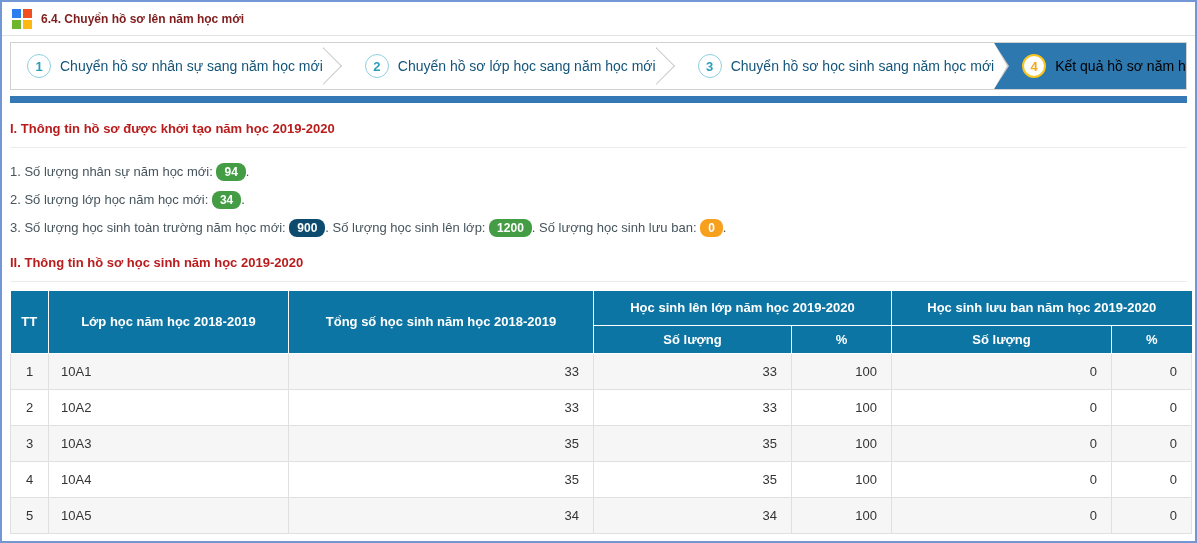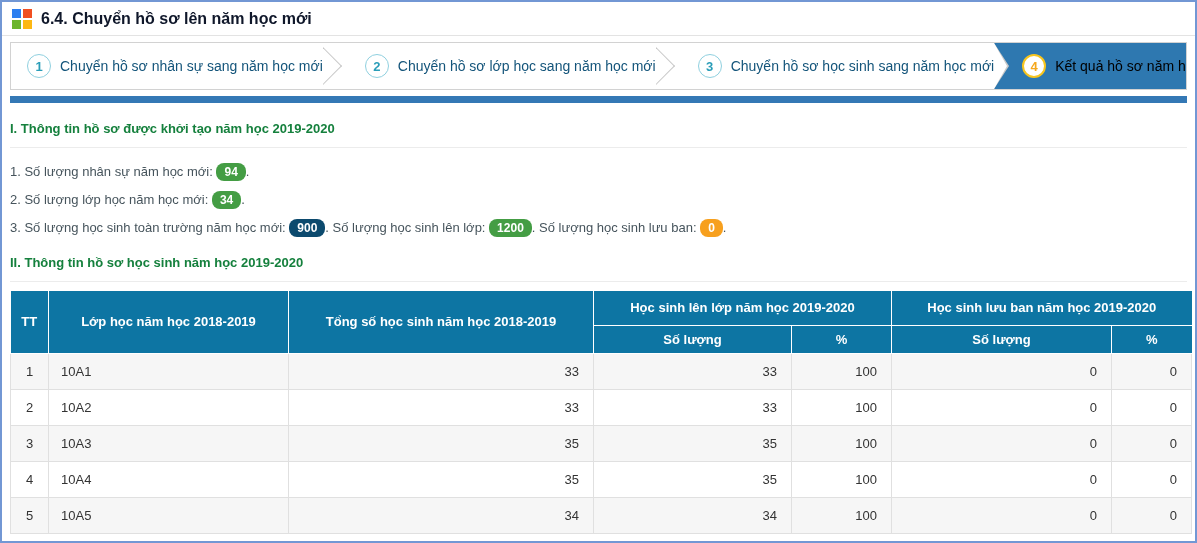--- a/index.html
+++ b/index.html
@@ -17,21 +17,21 @@
     display: flex; align-items: center; gap: 9px;
     padding: 7px 10px 6px 10px;
     border-bottom: 1px solid #e3e3e3;
   }
   .logo { width: 20px; height: 20px; display: grid; grid-template-columns: 9px 9px; grid-template-rows: 9px 9px; gap: 2px; }
   .logo i { display: block; }
   .logo .tl { background: #2d7ff0; }
   .logo .tr { background: #f14f21; }
   .logo .bl { background: #6cb52d; }
   .logo .br { background: #fdb813; }
-  .hdr-title { color: #0f172a; font-weight: bold; font-size: 16px; }
+  .hdr-title { color: #7f1d1d; font-weight: bold; font-size: 12px; }
 
   
   .wizard {
     margin: 6px 8px 0 8px;
     height: 48px;
     border: 1px solid #d2d2d2;
     display: flex; align-items: stretch;
     overflow: hidden;
     background: #fff;
   }
@@ -66,21 +66,21 @@
     border-left: 13px solid #fff; z-index: 1;
   }
   .step.active .step-num { border: 2px solid #f7c51e; color: #f5a81c; z-index: 2; }
   .step.active .step-lbl { color: #000000; z-index: 2; }
 
   .blue-bar { height: 7px; background: #3478b5; margin: 6px 8px 0 8px; }
 
   
   .sec-title {
     margin: 18px 8px 0 8px;
-    font-weight: bold; font-size: 13px; color: #15803d;
+    font-weight: bold; font-size: 13px; color: #b91c1c;
     padding-bottom: 11px; border-bottom: 1px solid #ececec;
   }
   .sec-title.second { margin-top: 13px; }
   .info-list { margin: 10px 8px 0 8px; }
   .info-line { height: 28px; line-height: 28px; font-size: 13px; color: #46545c; white-space: nowrap; }
   .badge {
     display: inline-block; min-width: 18px; padding: 2px 8px;
     border-radius: 8px; color: #fff; font-weight: bold;
     font-size: 12px; text-align: center; line-height: 14px;
     vertical-align: baseline;

